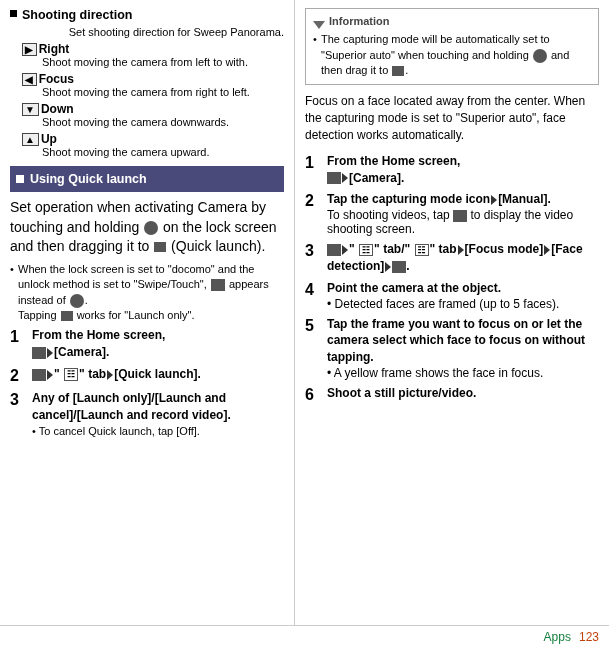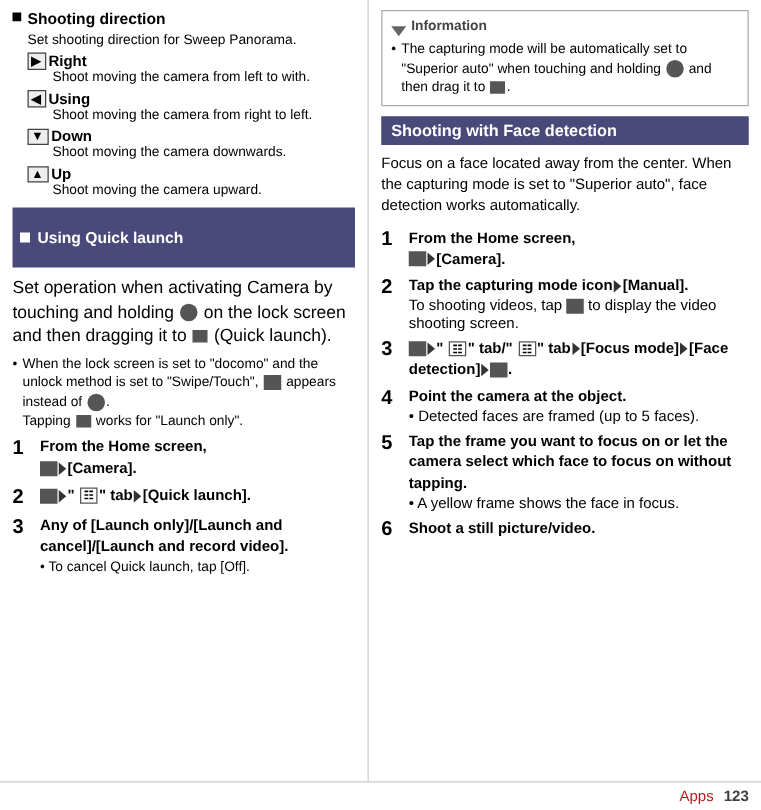--- a/index.html
+++ b/index.html
@@ -31,21 +31,21 @@
     }
 
     
     .section-heading {
       display: flex;
       align-items: center;
       background: #4a4a7a;
       color: #fff;
       font-size: 12.5px;
       font-weight: bold;
-      padding: 17px 6px;
+      padding: 6px 6px;
       margin-bottom: 6px;
     }
     .section-heading .square-icon {
       display: inline-block;
       width: 8px;
       height: 8px;
       background: #fff;
       margin-right: 6px;
       flex-shrink: 0;
     }
@@ -66,20 +66,21 @@
       flex-shrink: 0;
     }
     .title-text {
       font-size: 12.5px;
       font-weight: bold;
     }
     .subtitle-text {
       font-size: 11px;
       margin-bottom: 4px;
       margin-left: 12px;
+      text-align: right;
     }
 
     .direction-item {
       margin-bottom: 4px;
       margin-left: 12px;
     }
     .direction-item .dir-label {
       display: flex;
       align-items: center;
       font-weight: bold;
@@ -209,27 +210,27 @@
       width: 609px;
       display: flex;
       justify-content: flex-end;
       align-items: center;
       padding: 4px 10px;
       border-top: 1px solid #ccc;
       background: #fff;
     }
     .footer-apps {
       font-size: 12px;
-      color: #b91c1c;
+      color: #15803d;
       margin-right: 8px;
     }
     .footer-page {
       font-size: 12px;
-      font-weight: bold;
-      color: #404040;
+      font-weight: normal;
+      color: #c2410c;
     }
 
     
     .icon-border-box {
       display: inline-block;
       border: 1px solid #555;
       padding: 0 2px;
       font-size: 9px;
       vertical-align: middle;
       margin: 0 1px;
@@ -274,21 +275,21 @@
       <div class="dir-label">
         <span class="dir-box">▶</span>
         <span>Right</span>
       </div>
       <div class="dir-desc">Shoot moving the camera from left to with.</div>
     </div>
 
     <div class="direction-item">
       <div class="dir-label">
         <span class="dir-box">◀</span>
-        <span>Using</span>
+        <span>Focus</span>
       </div>
       <div class="dir-desc">Shoot moving the camera from right to left.</div>
     </div>
 
     <div class="direction-item">
       <div class="dir-label">
         <span class="dir-box">▼</span>
         <span>Down</span>
       </div>
       <div class="dir-desc">Shoot moving the camera downwards.</div>
@@ -345,23 +346,20 @@
     <div class="info-box">
       <div class="info-title">
         <span style="display:inline-block;width:0;height:0;border-left:6px solid transparent;border-right:6px solid transparent;border-top:8px solid #666;margin-right:4px;vertical-align:middle;"></span>
         <span>Information</span>
       </div>
       <div class="info-bullet-item">
         The capturing mode will be automatically set to "Superior auto" when touching and holding <span class="inline-icon-circle"></span> and then drag it to <span class="inline-icon-sm"></span>.
       </div>
     </div>
 
-    <div class="face-detection-heading">
-      <span>Shooting with Face detection</span>
-    </div>
 
     <div class="face-detection-intro">Focus on a face located away from the center. When the capturing mode is set to "Superior auto", face detection works automatically.</div>
 
     <div class="step-list">
 
       <div class="step-item">
         <span class="step-number">1</span>
         <span class="step-content">
           From the Home screen,<br>
           <span style="display:inline-block;width:14px;height:12px;background:#555;vertical-align:middle;"></span><span class="tri-right"></span>[Camera].

